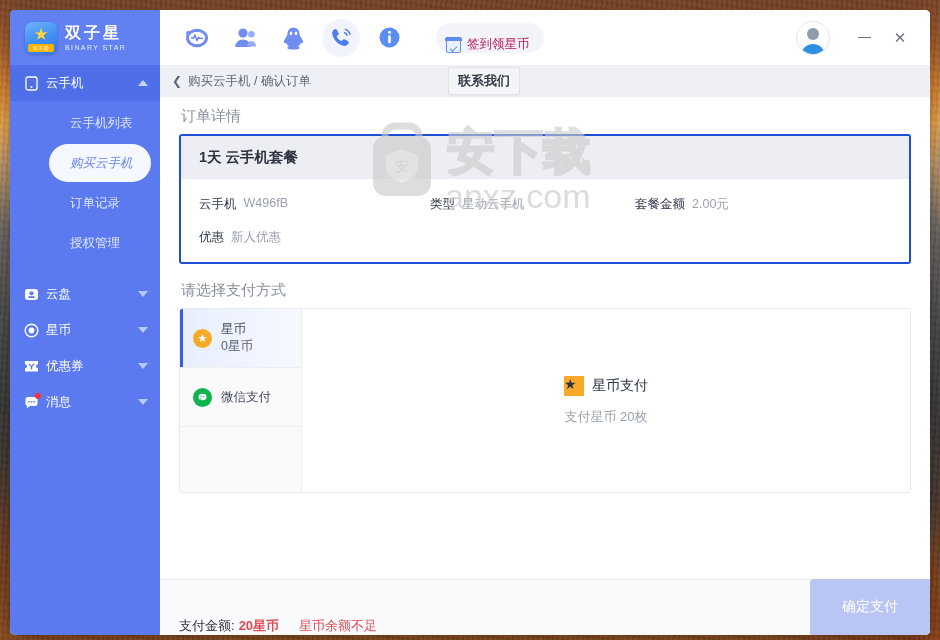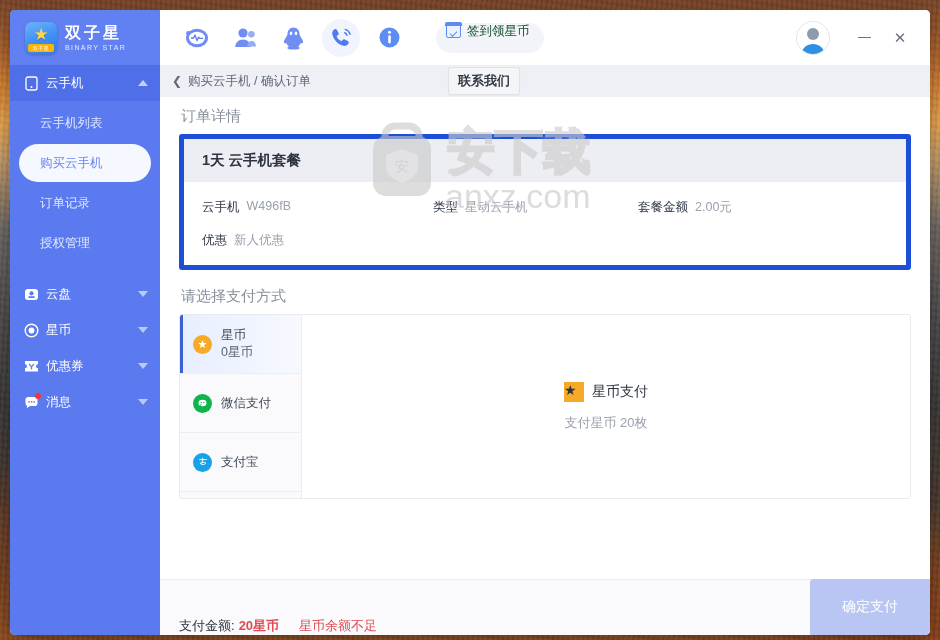--- a/index.html
+++ b/index.html
@@ -128,35 +128,36 @@
   }
   .nav-group-head .label { flex: 1; }
   .caret {
     width: 0; height: 0;
     border-left: 5px solid transparent;
     border-right: 5px solid transparent;
   }
   .caret.up { border-bottom: 6px solid #c3d2fb; }
   .caret.down { border-top: 6px solid #b9caf8; }
 
-  .sub-items { padding-top: 3px; }
+  .sub-items { padding-top: 3px; padding-left: 30px; }
   .sub-item {
     height: 38px;
     margin: 0 9px 2px 9px;
     display: flex;
     align-items: center;
     padding-left: 21px;
     color: #dfe7ff;
     font-size: 12.5px;
     border-radius: 19px;
     cursor: pointer;
   }
   .sub-item.selected {
     background: #f6f8ff;
     color: #6a86f0;
+    font-style: italic;
   }
   .dot-badge {
     position: absolute;
     right: -2px; top: -2px;
     width: 6px; height: 6px;
     border-radius: 50%;
     background: #f4333d;
   }
   #sidebar-filler { flex: 1; }
 
@@ -180,23 +181,23 @@
     cursor: pointer;
     margin-right: 10px;
     position: relative;
   }
   .tb-icon.hl { background: #f1f4fd; }
   .signin-btn {
     height: 30px;
     padding: 0 14px 0 10px;
     border-radius: 15px;
     background: #f2f4f9;
-    display: flex; align-items: flex-start; gap: 6px;
+    display: flex; align-items: flex-end; gap: 6px;
     font-size: 12.5px;
-    color: #14532d;
+    color: #be185d;
     cursor: pointer;
     margin-left: 18px;
   }
   .cal-ico {
     width: 15px; height: 15px;
     border: 1.6px solid #5b8def;
     border-radius: 2px;
     position: relative;
     background: #eaf1ff;
   }
@@ -294,21 +295,21 @@
     padding: 10px 19px 0 19px;
     position: relative;
     overflow: hidden;
   }
   .section-label {
     font-size: 15px;
     color: #8a919e;
     margin: 0 0 8px 2px;
   }
   .card {
-    border: 5px solid #1d4ed8;
+    border: 2px solid #1d4ed8;
     border-radius: 3px;
     overflow: hidden;
     background: #fff;
   }
   .card-head {
     background: #eceef3;
     height: 43px;
     display: flex; align-items: center;
     padding-left: 18px;
     font-size: 14.5px;
@@ -649,31 +650,20 @@
                   <ellipse cx="5.5" cy="5" rx="4" ry="3.2" fill="#ffffff"></ellipse>
                   <path d="M3 7.5l1.4-1" stroke="#10b44c" stroke-width="1" fill="none"></path>
                   <circle cx="4.2" cy="4.5" r=".65" fill="#10b44c"></circle>
                   <circle cx="6.8" cy="4.5" r=".65" fill="#10b44c"></circle>
                 </svg>
             </span>
             <span class="pay-lines">
               <span>微信支付</span>
             </span>
           </div>
-          <div class="pay-opt">
-            <span class="pico alipay">
-              <svg width="12" height="12" viewBox="0 0 12 12">
-                  <circle cx="6" cy="6" r="6" fill="#17a2e8"></circle>
-                  <path d="M2.6 3.6h6.8M5.6 2.2v3.4M3.3 7.4c1.8 1.7 4.4 1.5 5.6-.4-1.6-.5-4.2-1.2-5.2-.3-.8.7.1 1.7 1.4 1.4" stroke="#ffffff" stroke-width=".95" fill="none" stroke-linecap="round"></path>
-                </svg>
-            </span>
-            <span class="pay-lines">
-              <span>支付宝</span>
-            </span>
-          </div>
         </div>
 
         <div id="pay-detail">
           <div id="pay-detail-title">
             <span class="pico coin">★</span>
             <span>星币支付</span>
           </div>
           <div id="pay-detail-sub">支付星币 20枚</div>
         </div>
       </div>

